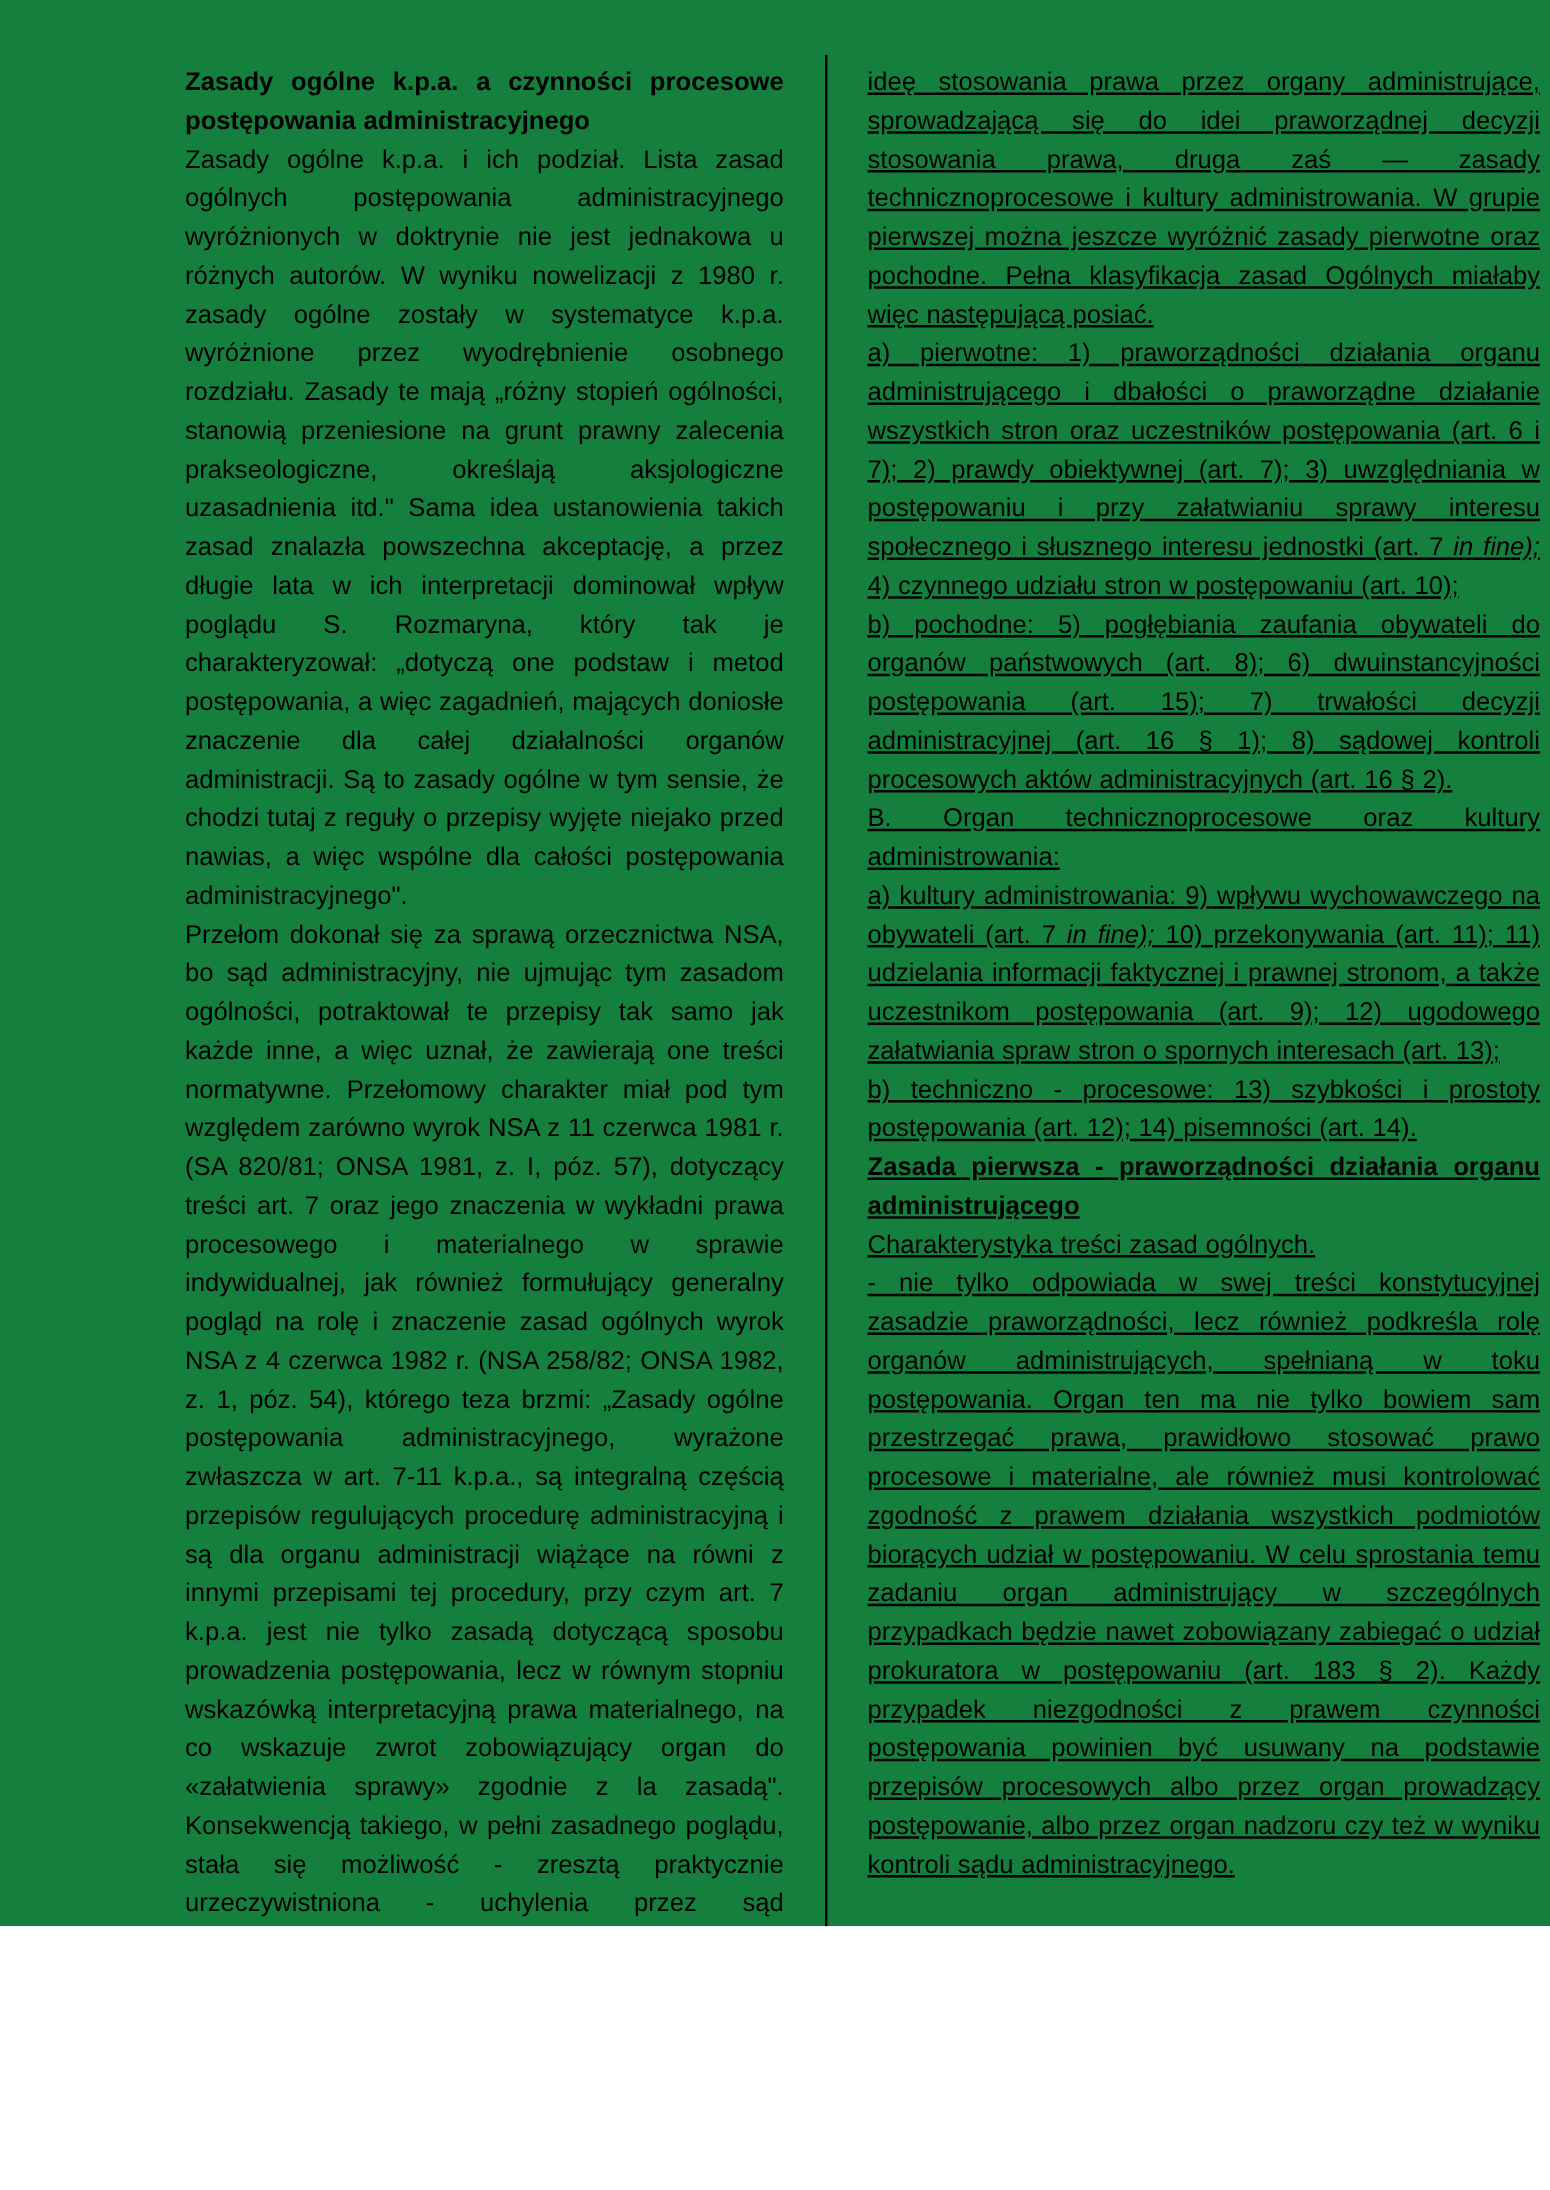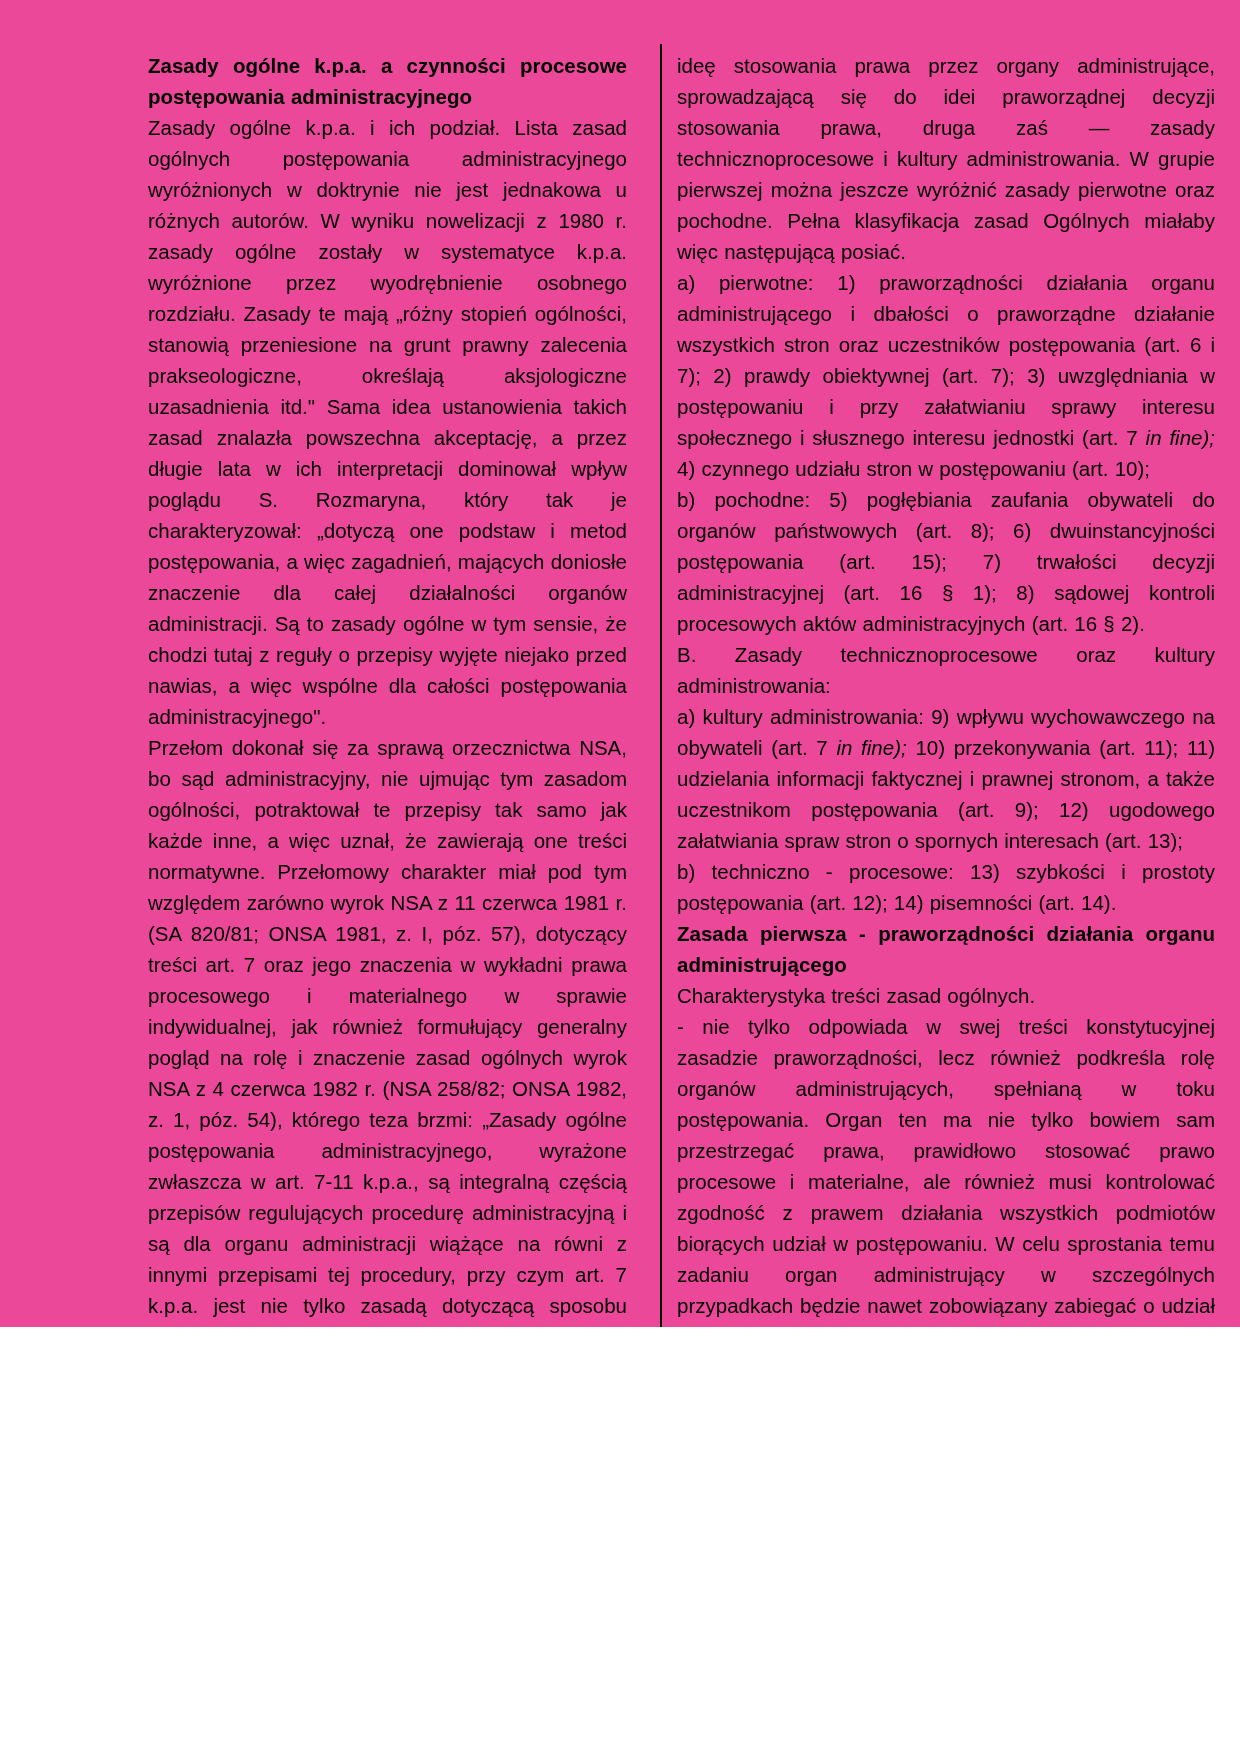--- a/index.html
+++ b/index.html
@@ -1,27 +1,27 @@
 <!DOCTYPE html>
 <html><head>
 <meta charset="utf-8">
 <style>
   html, body { margin:0; padding:0; background:#ffffff; }
   .page {
     position:relative;
     width:1240px;
-    height:1327px;
-    background:#ec4899;
+    height:1541px;
+    background:#15803d;
     color:#000000;
     font-family:"Liberation Sans", sans-serif;
     overflow:hidden;
   }
   .col { position:absolute; top:50px; }
   .col-left  { left:148px; width:479px; }
-  .col-right { left:677px; width:538px; }
+  .col-right { left:694px; width:538px;text-decoration:underline; }
   .divider {
     position:absolute;
     left:660px; top:44px;
     width:2px; height:1570px;
     background:#000000;
   }
   p.para {
     margin:0; padding:0;
     font-size:20.5px;
     line-height:31px;
@@ -50,21 +50,21 @@
   <div class="col col-left">
       <p class="para heading"><span class="bd">Zasady ogólne k.p.a. a czynności procesowe postępowania administracyjnego</span></p>
       <p class="para"><span>Zasady ogólne k.p.a. i ich podział. Lista zasad ogólnych postępowania administracyjnego wyróżnionych w doktrynie nie jest jednakowa u różnych autorów. W wyniku nowelizacji z 1980 r. zasady ogólne zostały w systematyce k.p.a. wyróżnione przez wyodrębnienie osobnego rozdziału. Zasady te mają „różny stopień ogólności, stanowią przeniesione na grunt prawny zalecenia prakseologiczne, określają aksjologiczne uzasadnienia itd." Sama idea ustanowienia takich zasad znalazła powszechna akceptację, a przez długie lata w ich interpretacji dominował wpływ poglądu S. Rozmaryna, który tak je charakteryzował: „dotyczą one podstaw i metod postępowania, a więc zagadnień, mających doniosłe znaczenie dla całej działalności organów administracji. Są to zasady ogólne w tym sensie, że chodzi tutaj z reguły o przepisy wyjęte niejako przed nawias, a więc wspólne dla całości postępowania administracyjnego".</span></p>
       <p class="para"><span>Przełom dokonał się za sprawą orzecznictwa NSA, bo sąd administracyjny, nie ujmując tym zasadom ogólności, potraktował te przepisy tak samo jak każde inne, a więc uznał, że zawierają one treści normatywne. Przełomowy charakter miał pod tym względem zarówno wyrok NSA z 11 czerwca 1981 r. (SA 820/81; ONSA 1981, z. I, póz. 57), dotyczący treści art. 7 oraz jego znaczenia w wykładni prawa procesowego i materialnego w sprawie indywidualnej, jak również formułujący generalny pogląd na rolę i znaczenie zasad ogólnych wyrok NSA z 4 czerwca 1982 r. (NSA 258/82; ONSA 1982, z. 1, póz. 54), którego teza brzmi: „Zasady ogólne postępowania administracyjnego, wyrażone zwłaszcza w art. 7-11 k.p.a., są integralną częścią przepisów regulujących procedurę administracyjną i są dla organu administracji wiążące na równi z innymi przepisami tej procedury, przy czym art. 7 k.p.a. jest nie tylko zasadą dotyczącą sposobu prowadzenia postępowania, lecz w równym stopniu wskazówką interpretacyjną prawa materialnego, na co wskazuje zwrot zobowiązujący organ do «załatwienia sprawy» zgodnie z la zasadą". Konsekwencją takiego, w pełni zasadnego poglądu, stała się możliwość - zresztą praktycznie urzeczywistniona - uchylenia przez sąd administracyjny zaskarżonej decyzji naruszającej zasady ogólne k.p.a.</span></p>
     </div>
   <div class="divider"></div>
   <div class="col col-right">
       <p class="para"><span>ideę stosowania prawa przez organy administrujące, sprowadzającą się do idei praworządnej decyzji stosowania prawa, druga zaś — zasady technicznoprocesowe i kultury administrowania. W grupie pierwszej można jeszcze wyróżnić zasady pierwotne oraz pochodne. Pełna klasyfikacja zasad Ogólnych miałaby więc następującą posiać.</span></p>
       <p class="para"><span>a) pierwotne: 1) praworządności działania organu administrującego i dbałości o praworządne działanie wszystkich stron oraz uczestników postępowania (art. 6 i 7); 2) prawdy obiektywnej (art. 7); 3) uwzględniania w postępowaniu i przy załatwianiu sprawy interesu społecznego i słusznego interesu jednostki (art. 7 </span><span class="it">in fine);</span><span> 4) czynnego udziału stron w postępowaniu (art. 10);</span></p>
       <p class="para"><span>b) pochodne: 5) pogłębiania zaufania obywateli do organów państwowych (art. 8); 6) dwuinstancyjności postępowania (art. 15); 7) trwałości decyzji administracyjnej (art. 16 § 1); 8) sądowej kontroli procesowych aktów administracyjnych (art. 16 § 2).</span></p>
-      <p class="para"><span>B. Zasady technicznoprocesowe oraz kultury administrowania:</span></p>
+      <p class="para"><span>B. Organ technicznoprocesowe oraz kultury administrowania:</span></p>
       <p class="para"><span>a) kultury administrowania: 9) wpływu wychowawczego na obywateli (art. 7 </span><span class="it">in fine);</span><span> 10) przekonywania (art. 11); 11) udzielania informacji faktycznej i prawnej stronom, a także uczestnikom postępowania (art. 9); 12) ugodowego załatwiania spraw stron o spornych interesach (art. 13);</span></p>
       <p class="para"><span>b) techniczno - procesowe: 13) szybkości i prostoty postępowania (art. 12); 14) pisemności (art. 14).</span></p>
       <p class="para heading"><span class="bd">Zasada pierwsza - praworządności działania organu administrującego</span></p>
       <p class="para"><span>Charakterystyka treści zasad ogólnych.</span></p>
       <p class="para"><span>- nie tylko odpowiada w swej treści konstytucyjnej zasadzie praworządności, lecz również podkreśla rolę organów administrujących, spełnianą w toku postępowania. Organ ten ma nie tylko bowiem sam przestrzegać prawa, prawidłowo stosować prawo procesowe i materialne, ale również musi kontrolować zgodność z prawem działania wszystkich podmiotów biorących udział w postępowaniu. W celu sprostania temu zadaniu organ administrujący w szczególnych przypadkach będzie nawet zobowiązany zabiegać o udział prokuratora w postępowaniu (art. 183 § 2). Każdy przypadek niezgodności z prawem czynności postępowania powinien być usuwany na podstawie przepisów procesowych albo przez organ prowadzący postępowanie, albo przez organ nadzoru czy też w wyniku kontroli sądu administracyjnego.</span></p>
     </div>
   <div class="page-number">1</div>
 </div>
 
 </body></html>

